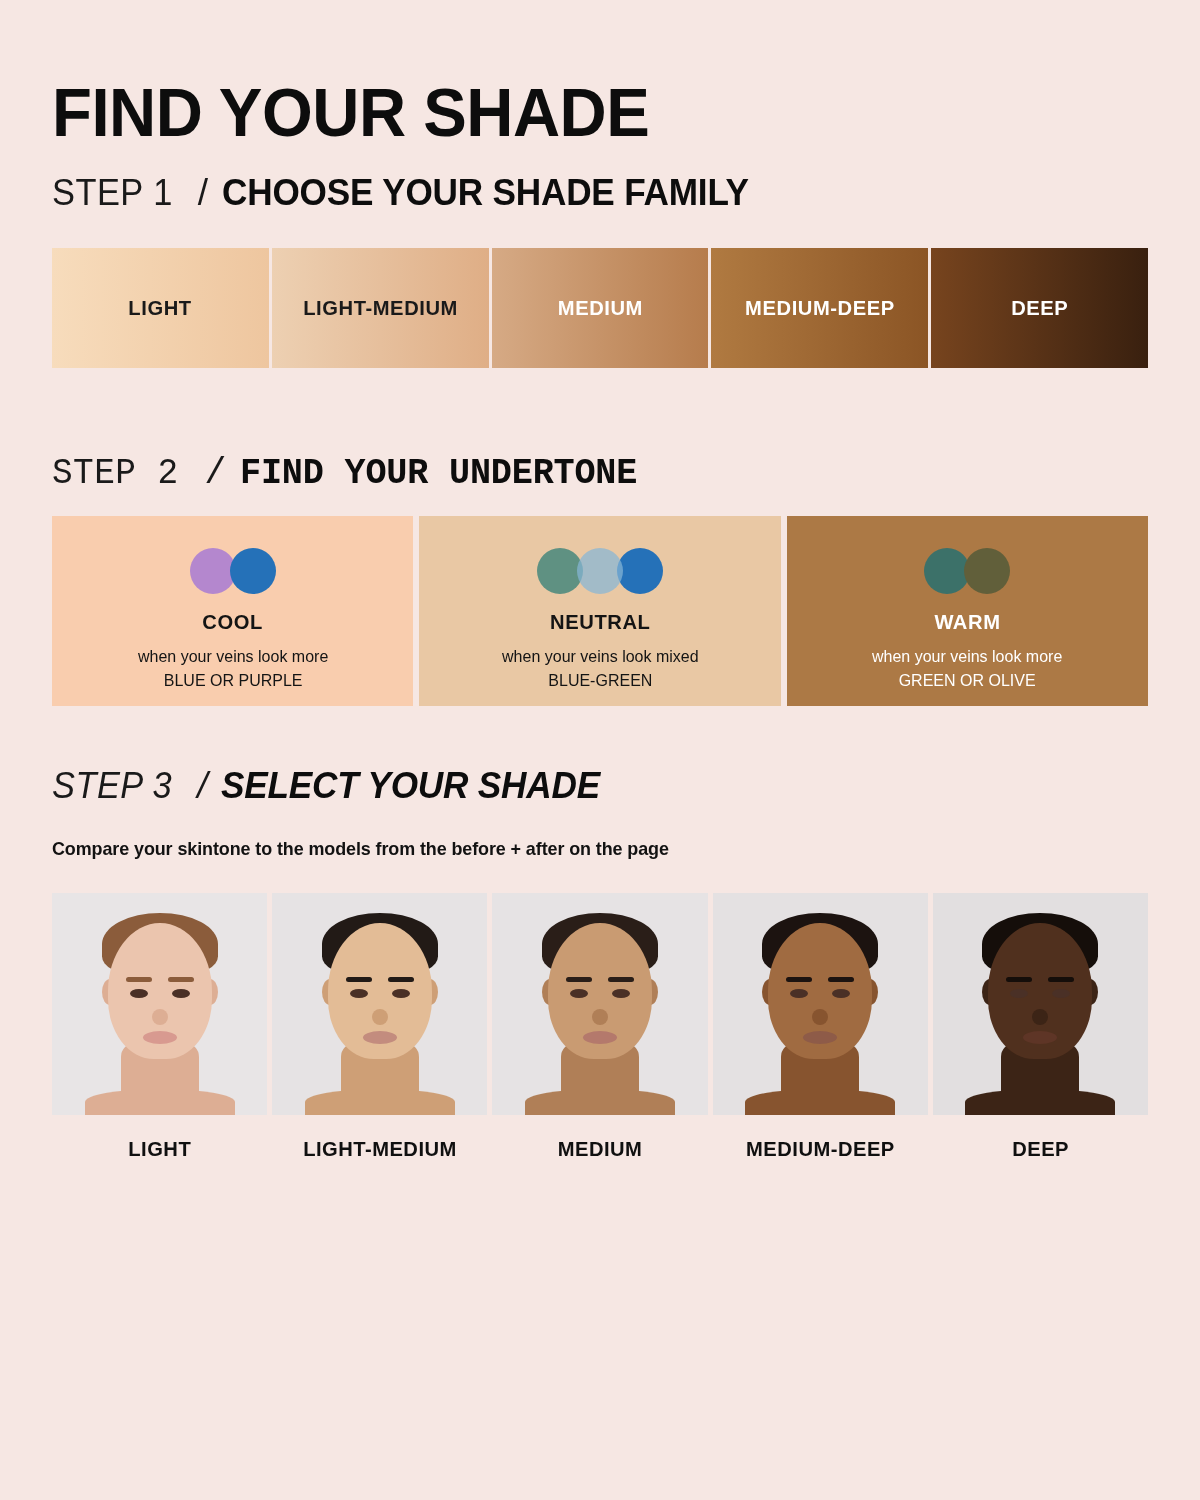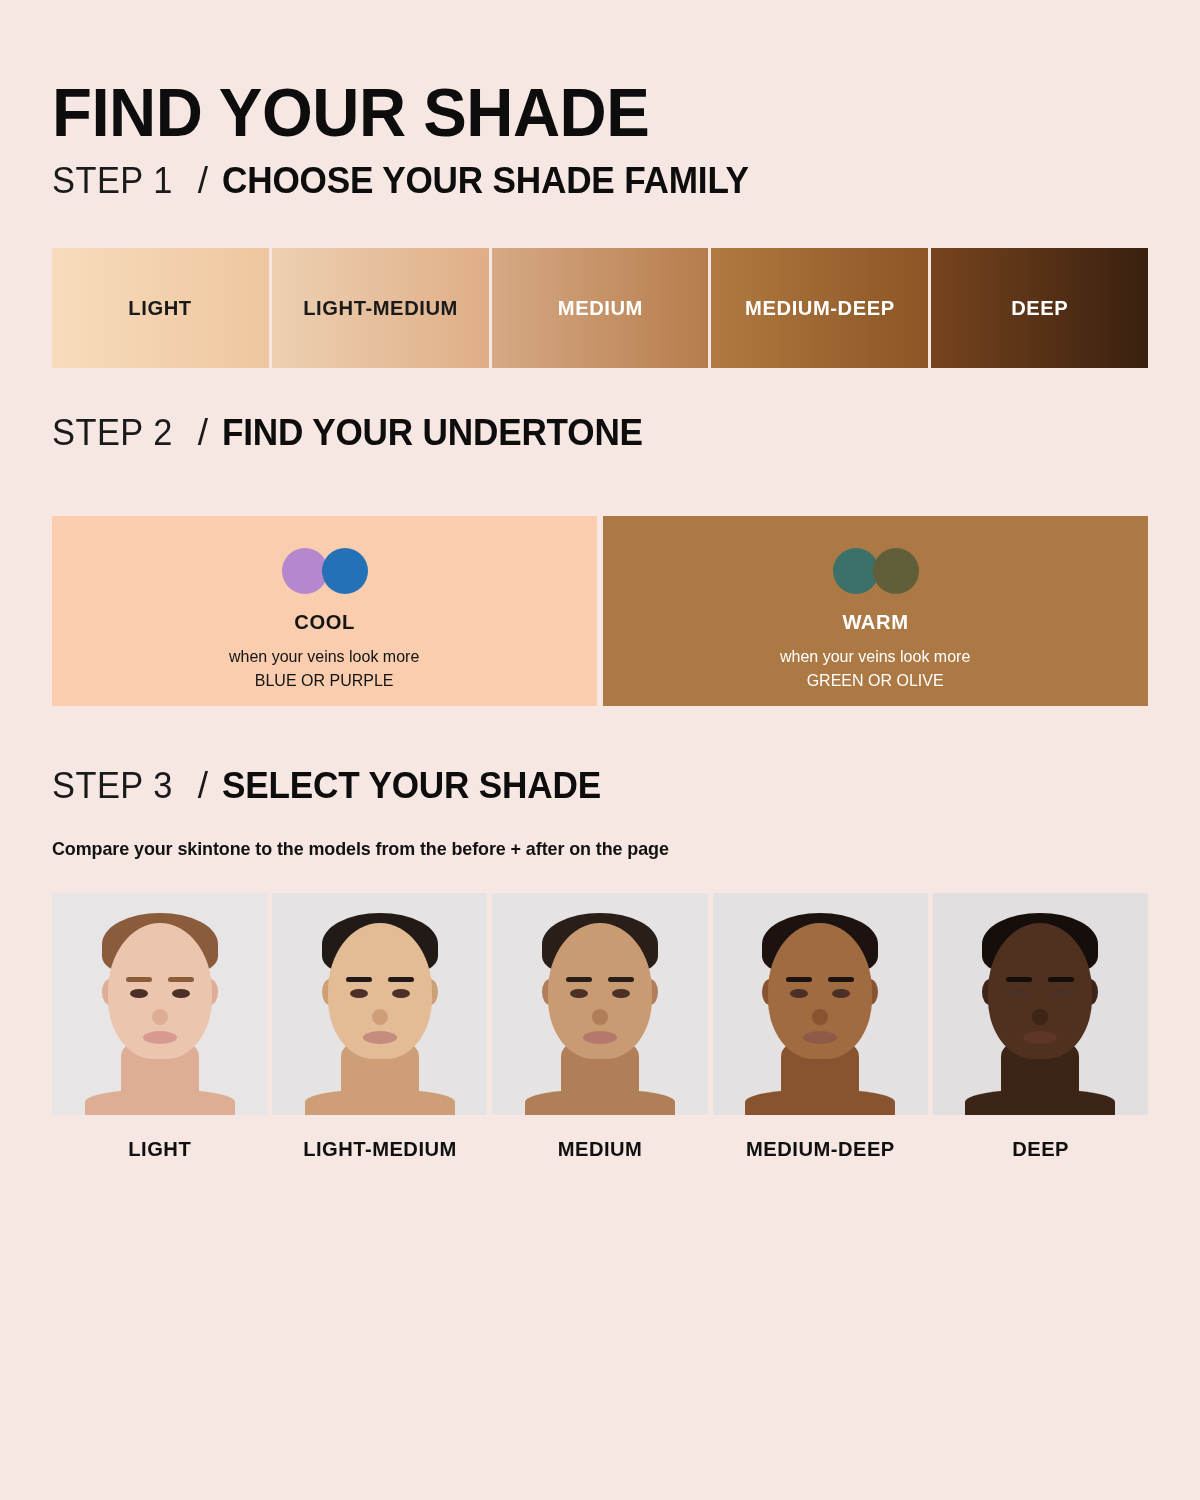--- a/index.html
+++ b/index.html
@@ -63,23 +63,23 @@
   }
   .step-title {
     font-size: 37px;
     font-weight: 700;
     letter-spacing: -0.2px;
     color: #0d0d0d;
     transform: scaleX(0.95);
     transform-origin: left bottom;
   }
 
-  #step1-head { top: 160px; }
-  #step2-head { top: 412px; }
-  #step3-head { top: 765px; }
+  #step1-head { top: 172px; }
+  #step2-head { top: 452px; font-family: Liberation Mono, monospace; }
+  #step3-head { top: 765px; font-style: italic; }
 
   
   .shade-bar {
     position: absolute;
     left: 52px;
     top: 248px;
     width: 1096px;
     height: 120px;
     display: flex;
     gap: 3px;
@@ -323,20 +323,29 @@
   </div>
 
   <div class="undertone-row" id="undertone-row">
       <div class="ut-panel" style="background: rgb(249, 205, 174); color: rgb(20, 20, 20);">
         <div class="ut-circles">
           <span class="dot" style="background: rgb(180, 135, 206);"></span>
           <span class="dot" style="background: rgb(37, 113, 184);"></span>
         </div>
         <div class="ut-name">COOL</div>
         <div class="ut-desc"><span>when your veins look more</span><span class="ut-desc-strong">BLUE OR PURPLE</span></div>
+      </div>
+      <div class="ut-panel" style="background: rgb(233, 200, 164); color: rgb(20, 20, 20);">
+        <div class="ut-circles">
+          <span class="dot" style="background: rgb(95, 145, 130);"></span>
+          <span class="dot" style="background: rgb(134, 182, 213); opacity: 0.72; z-index: 2;"></span>
+          <span class="dot" style="background: rgb(37, 113, 184);"></span>
+        </div>
+        <div class="ut-name">NEUTRAL</div>
+        <div class="ut-desc"><span>when your veins look mixed</span><span class="ut-desc-strong">BLUE-GREEN</span></div>
       </div>
       <div class="ut-panel" style="background: rgb(172, 121, 69); color: rgb(255, 255, 255);">
         <div class="ut-circles">
           <span class="dot" style="background: rgb(60, 113, 105);"></span>
           <span class="dot" style="background: rgb(97, 95, 58);"></span>
         </div>
         <div class="ut-name">WARM</div>
         <div class="ut-desc"><span>when your veins look more</span><span class="ut-desc-strong">GREEN OR OLIVE</span></div>
       </div>
     </div>

